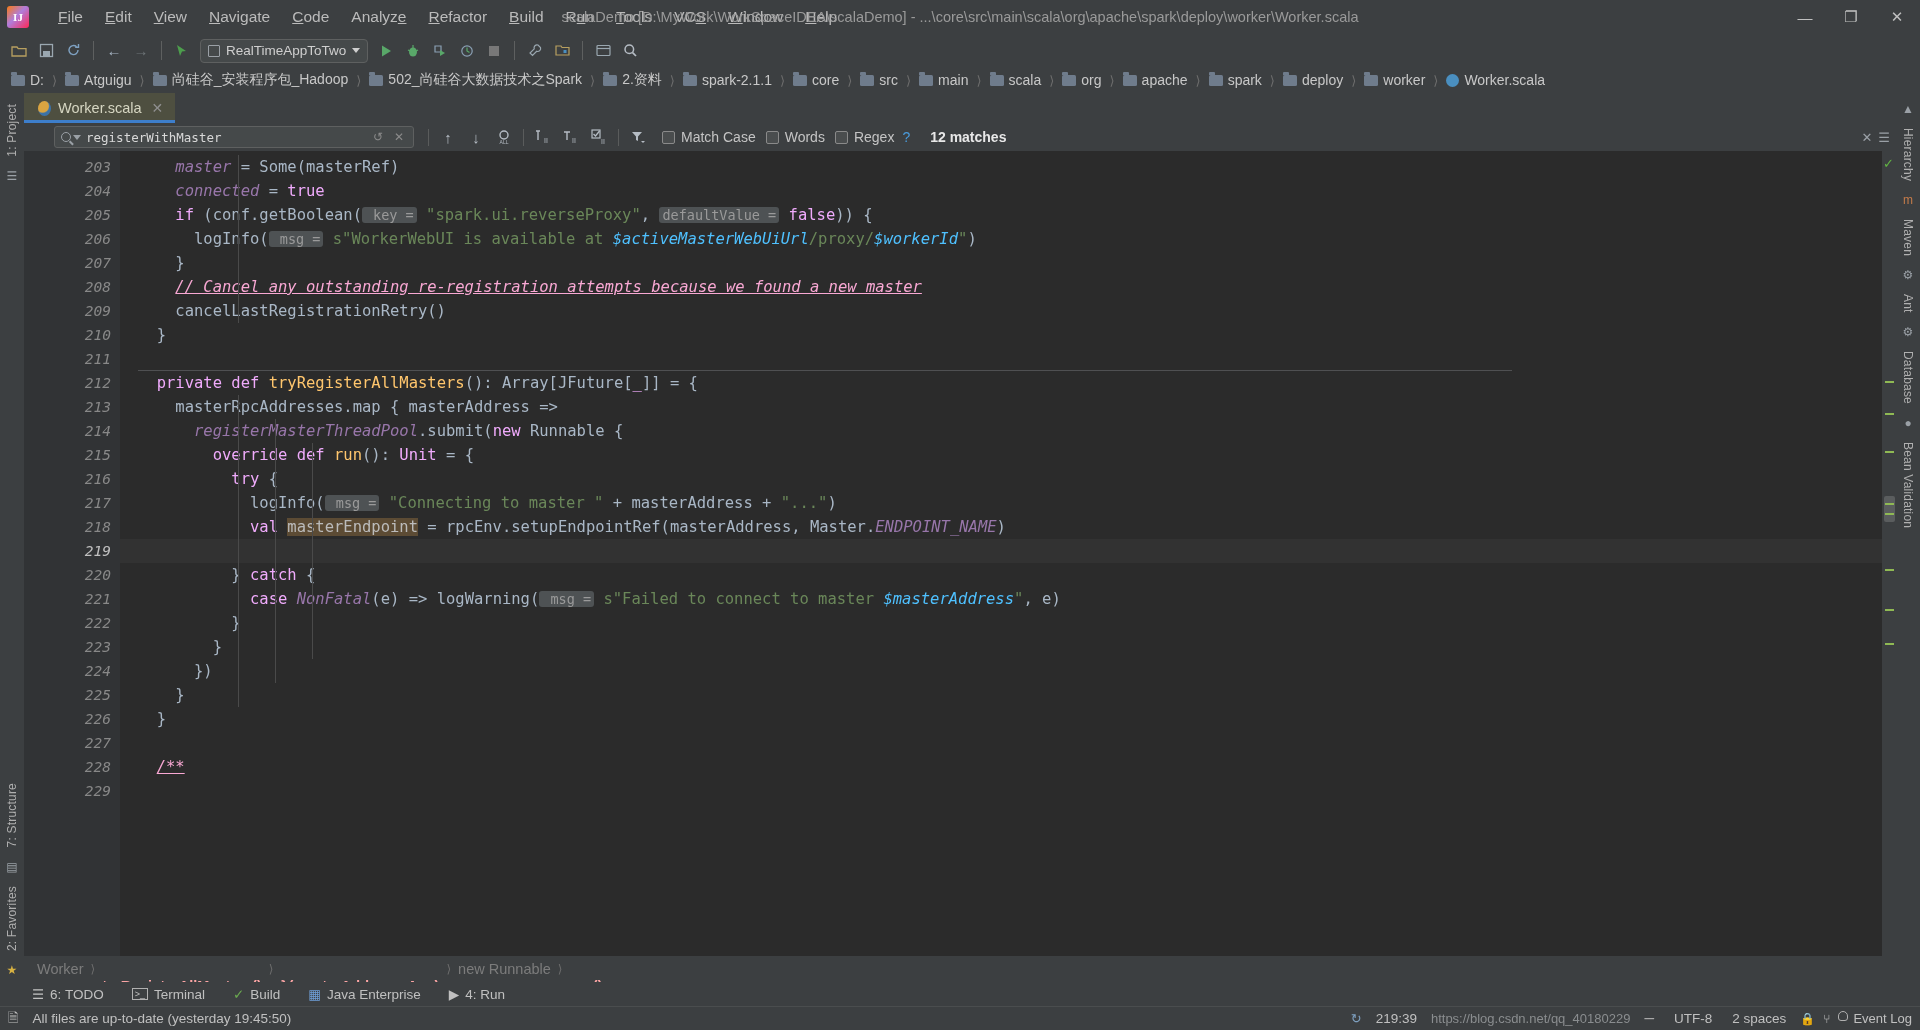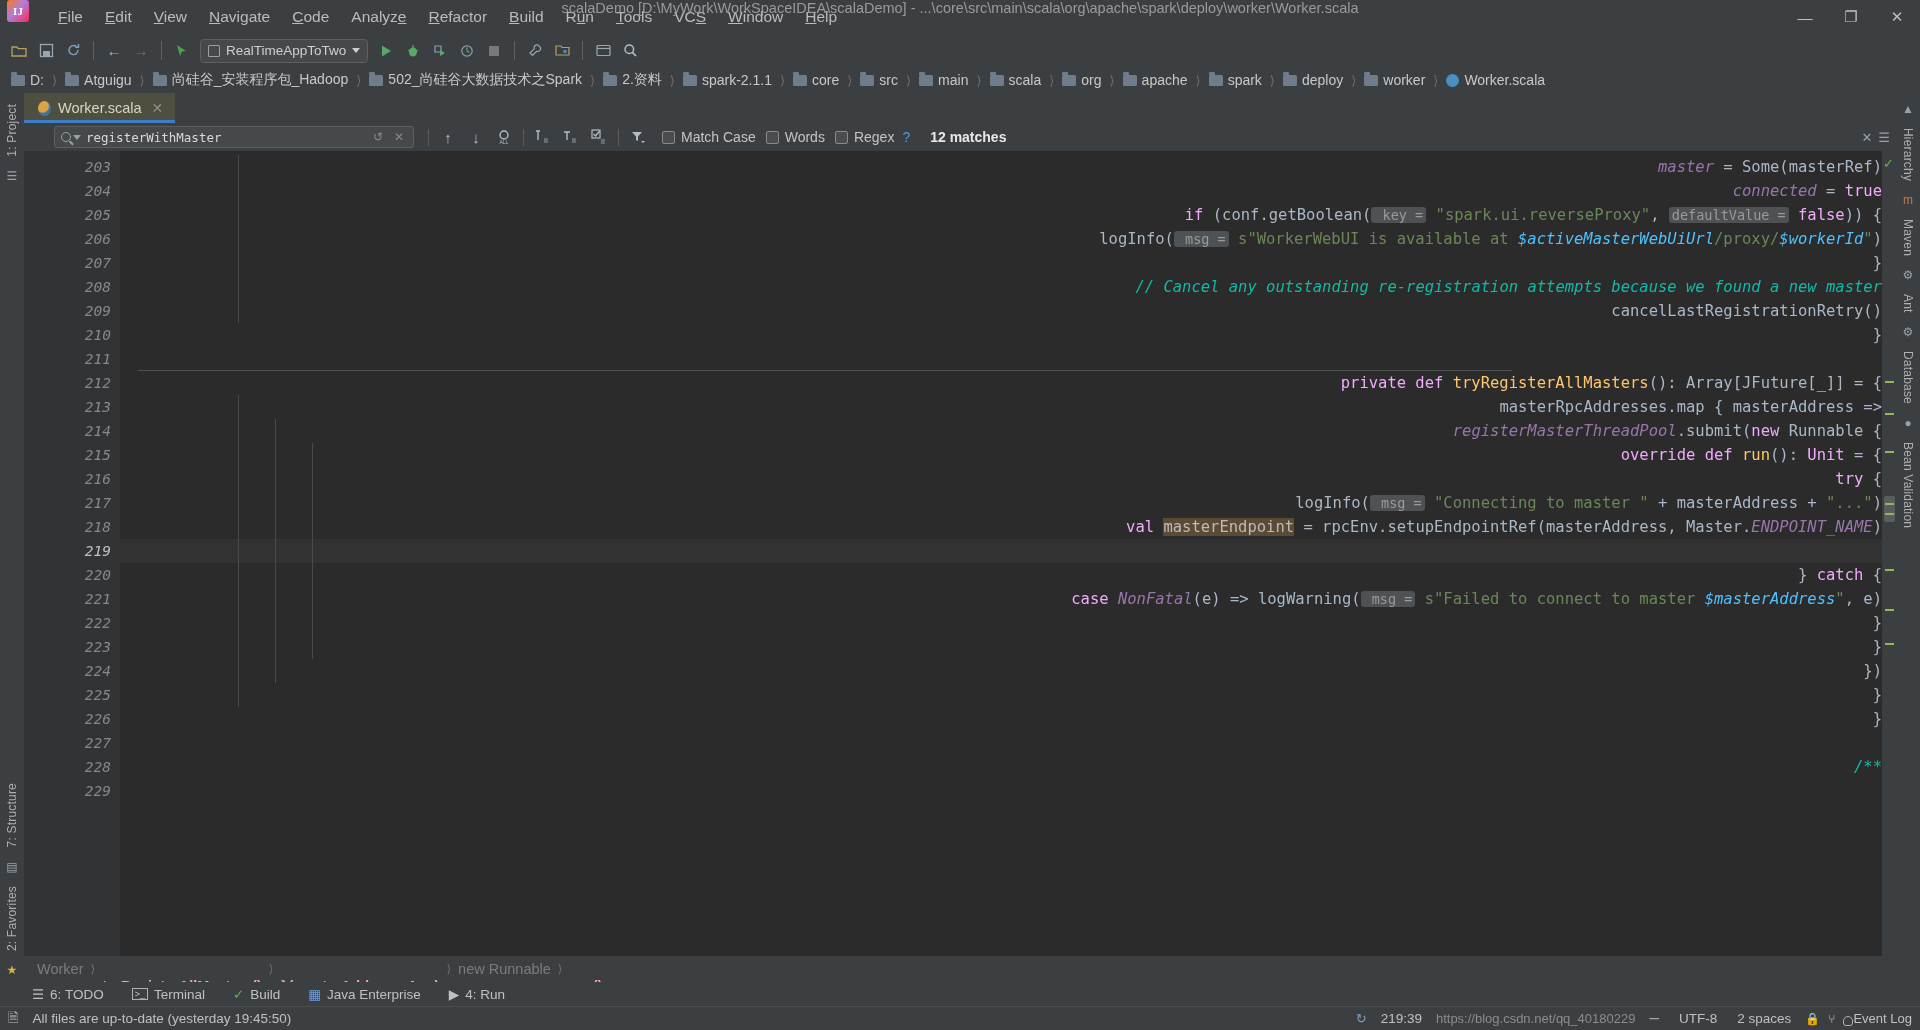--- a/index.html
+++ b/index.html
@@ -7,21 +7,21 @@
     width: 1920px; height: 1030px;
     background: #3c3f41;
     font-family: "Liberation Sans", sans-serif;
     color: #bbbbbb;
     overflow: hidden;
   }
   .app { position: relative; width: 1920px; height: 1030px; display: flex; flex-direction: column; }
 
   
   .titlebar {
-    height: 34px; background: #3c3f41; display: flex; 
+    height: 34px; background: #3c3f41; display: flex; align-items: center;
     flex: 0 0 34px; position: relative;
   }
   .logo {
     width: 22px; height: 22px; margin-left: 7px; border-radius: 3px;
     background: linear-gradient(135deg,#f97a12 0%,#b07ddb 45%,#fe2857 100%);
     display:flex; align-items:center; justify-content:center;
     color:#fff; font-size:11px; font-weight:bold; font-family:"Liberation Serif", serif;
   }
   .menubar { display: flex; align-items: center; margin-left: 18px; }
   .menu-item {
@@ -122,31 +122,31 @@
   .matches{font-size:14px;color:#e8e8e8;font-weight:bold;margin-left:20px;}
   .sb-right{margin-left:auto;display:flex;align-items:center;gap:6px;padding-right:6px;}
   .sb-right span{color:#9aa0a6;font-size:13px;}
 
   
   .editor-wrap { flex:1; display:flex; min-height:0; background:#2b2b2b; position:relative;}
   .gutter {
     width: 96px; background:#313335; flex:0 0 96px; position:relative;
     font-family:"DejaVu Sans Mono", monospace; font-size:14.5px; color:#888888;
   }
-  .code-area { flex:1; position:relative; overflow:hidden; background:#2b2b2b;text-align:right;}
+  .code-area { flex:1; position:relative; overflow:hidden; background:#2b2b2b;}
   .line {
     height: 24px; line-height:24px; white-space:pre;
     font-family:"DejaVu Sans Mono", monospace; font-size:15.5px;
   }
   .lnum { text-align:right; padding-right:9px; height:24px; line-height:24px; position:relative;font-style:italic;}
   .code-lines { padding-left: 18px; }
   
   .kw  { color:#f0abfc; }
   .str { color:#6a8759; }
-  .cmt { color:#14b8a6; font-style:italic;}
+  .cmt { color:#f9a8d4; font-style:italic;text-decoration:underline;}
   .fld { color:#9876aa; font-style:italic;}
   .stat{ color:#9876aa; font-style:italic;}
   .ident{ color:#a9b7c6; }
   .fn  { color:#ffc66d; }
   .cls { color:#a9b7c6; }
   .param-hint {
     background:#4e5254; color:#9a9a9a; border-radius:3px; padding:0 3px; font-style:normal;
     font-size:13.5px;
   }
   .tvar { color:#4fc1ff; font-style:italic;}
@@ -184,21 +184,21 @@
 
   
   .statusbar {
     height: 24px; background:#3c3f41; display:flex; align-items:center;
     flex:0 0 24px; padding:0 8px; font-size:13.5px; color:#c0c0c0; gap:8px;
     border-top:1px solid #4a4d4e;
   }
   .sb-spacer{flex:1;}
   .sb-item{padding:0 6px;}
   .watermark{color:#8a8d8f; font-size:13px;}
-  .evlog{display:flex;align-items:flex-end;font-size:13px;color:#c0c0c0;}
+  .evlog{display:flex;align-items:flex-start;gap:5px;font-size:13px;color:#c0c0c0;}
   .bell{width:10px;height:10px;border:1.4px solid #b0b0b0;border-radius:50% 50% 3px 3px;}
 </style>
 </head>
 <body>
 
 <div class="app">
 
   <div class="titlebar">
     <div class="logo">IJ</div>
     <div class="menubar">

